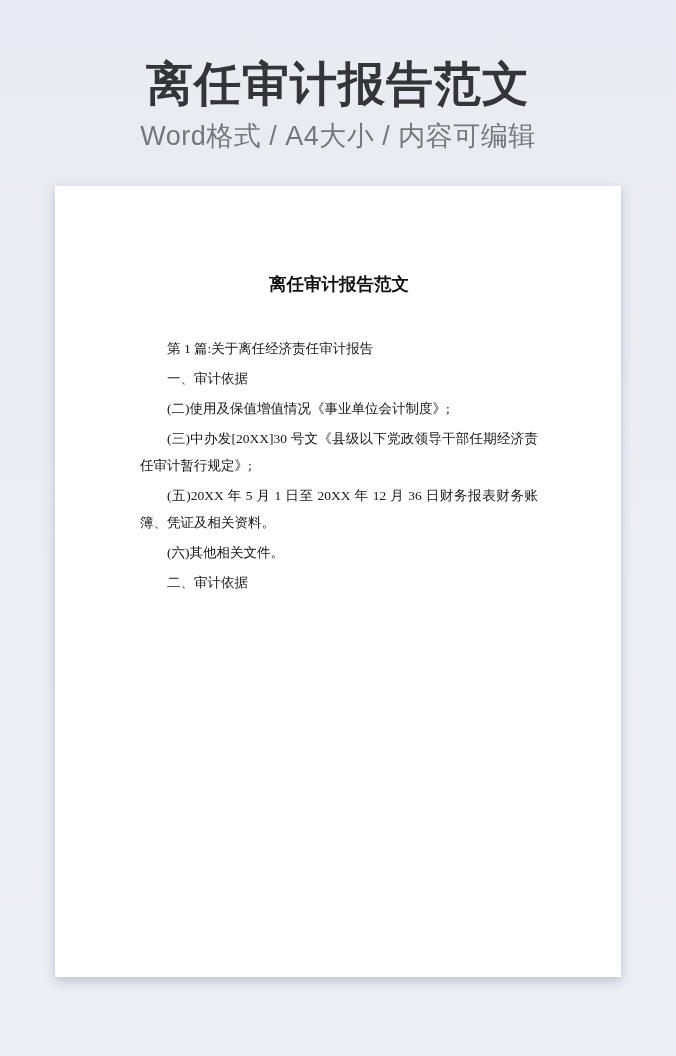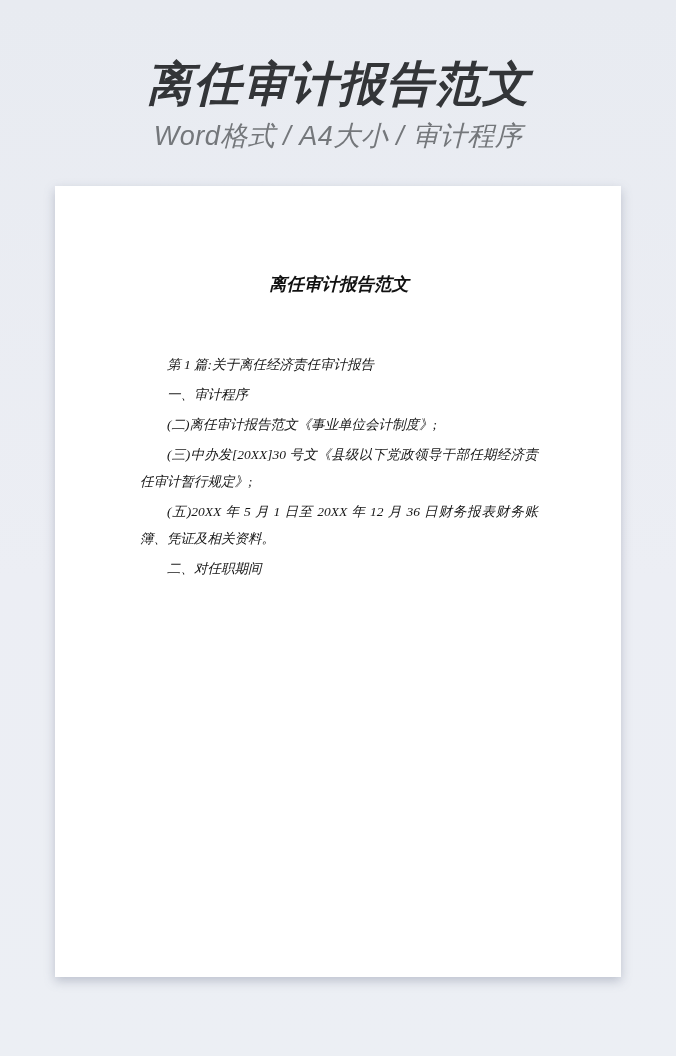--- a/index.html
+++ b/index.html
@@ -1,15 +1,15 @@
 <!DOCTYPE html>
 <html><head>
 <meta charset="utf-8">
 <style>
-  * { box-sizing: border-box; font-style: italic; }
+  * { box-sizing: border-box; }
   html, body { margin: 0; padding: 0; }
   body {
     width: 676px;
     height: 1056px;
     overflow: hidden;
     background: linear-gradient(180deg, #e8ebf1 0%, #ecEEf4 55%, #eceff4 100%);
     font-family: "Liberation Sans", "DejaVu Sans", sans-serif;
     position: relative;
   }
   .preview-header {
@@ -46,44 +46,45 @@
   .doc-title {
     margin: 89px 0 0 0;
     font-size: 17.5px;
     line-height: 18px;
     font-weight: 700;
     color: #111111;
     text-align: center;
     font-family: "Liberation Serif", "DejaVu Serif", serif;
   }
   .doc-body {
-    margin-top: 58px;
+    margin-top: 42px;
   }
   .doc-p {
     margin: 0 0 3px 0;
     font-size: 13.5px;
     line-height: 27px;
     color: #161616;
     text-align: justify;
     text-indent: 2em;
     font-family: "Liberation Serif", "DejaVu Serif", serif;
     word-break: break-all;
   }
 </style>
 </head>
 <body>
 
 <div class="preview-header">
   <h1 class="preview-title">离任审计报告范文</h1>
-  <div class="preview-subtitle">Word格式 / A4大小 / 审计程序</div>
+  <div class="preview-subtitle">Word格式 / A4大小 / 内容可编辑</div>
 </div>
 
 <div class="document-page">
   <h2 class="doc-title">离任审计报告范文</h2>
   <div class="doc-body">
       <p class="doc-p">第 1 篇:关于离任经济责任审计报告</p>
-      <p class="doc-p">一、审计程序</p>
-      <p class="doc-p">(二)离任审计报告范文《事业单位会计制度》;</p>
+      <p class="doc-p">一、审计依据</p>
+      <p class="doc-p">(二)使用及保值增值情况《事业单位会计制度》;</p>
       <p class="doc-p">(三)中办发[20XX]30 号文《县级以下党政领导干部任期经济责任审计暂行规定》;</p>
       <p class="doc-p">(五)20XX 年 5 月 1 日至 20XX 年 12 月 36 日财务报表财务账簿、凭证及相关资料。</p>
-      <p class="doc-p">二、对任职期间</p>
+      <p class="doc-p">(六)其他相关文件。</p>
+      <p class="doc-p">二、审计依据</p>
     </div>
 </div>
 
 </body></html>

